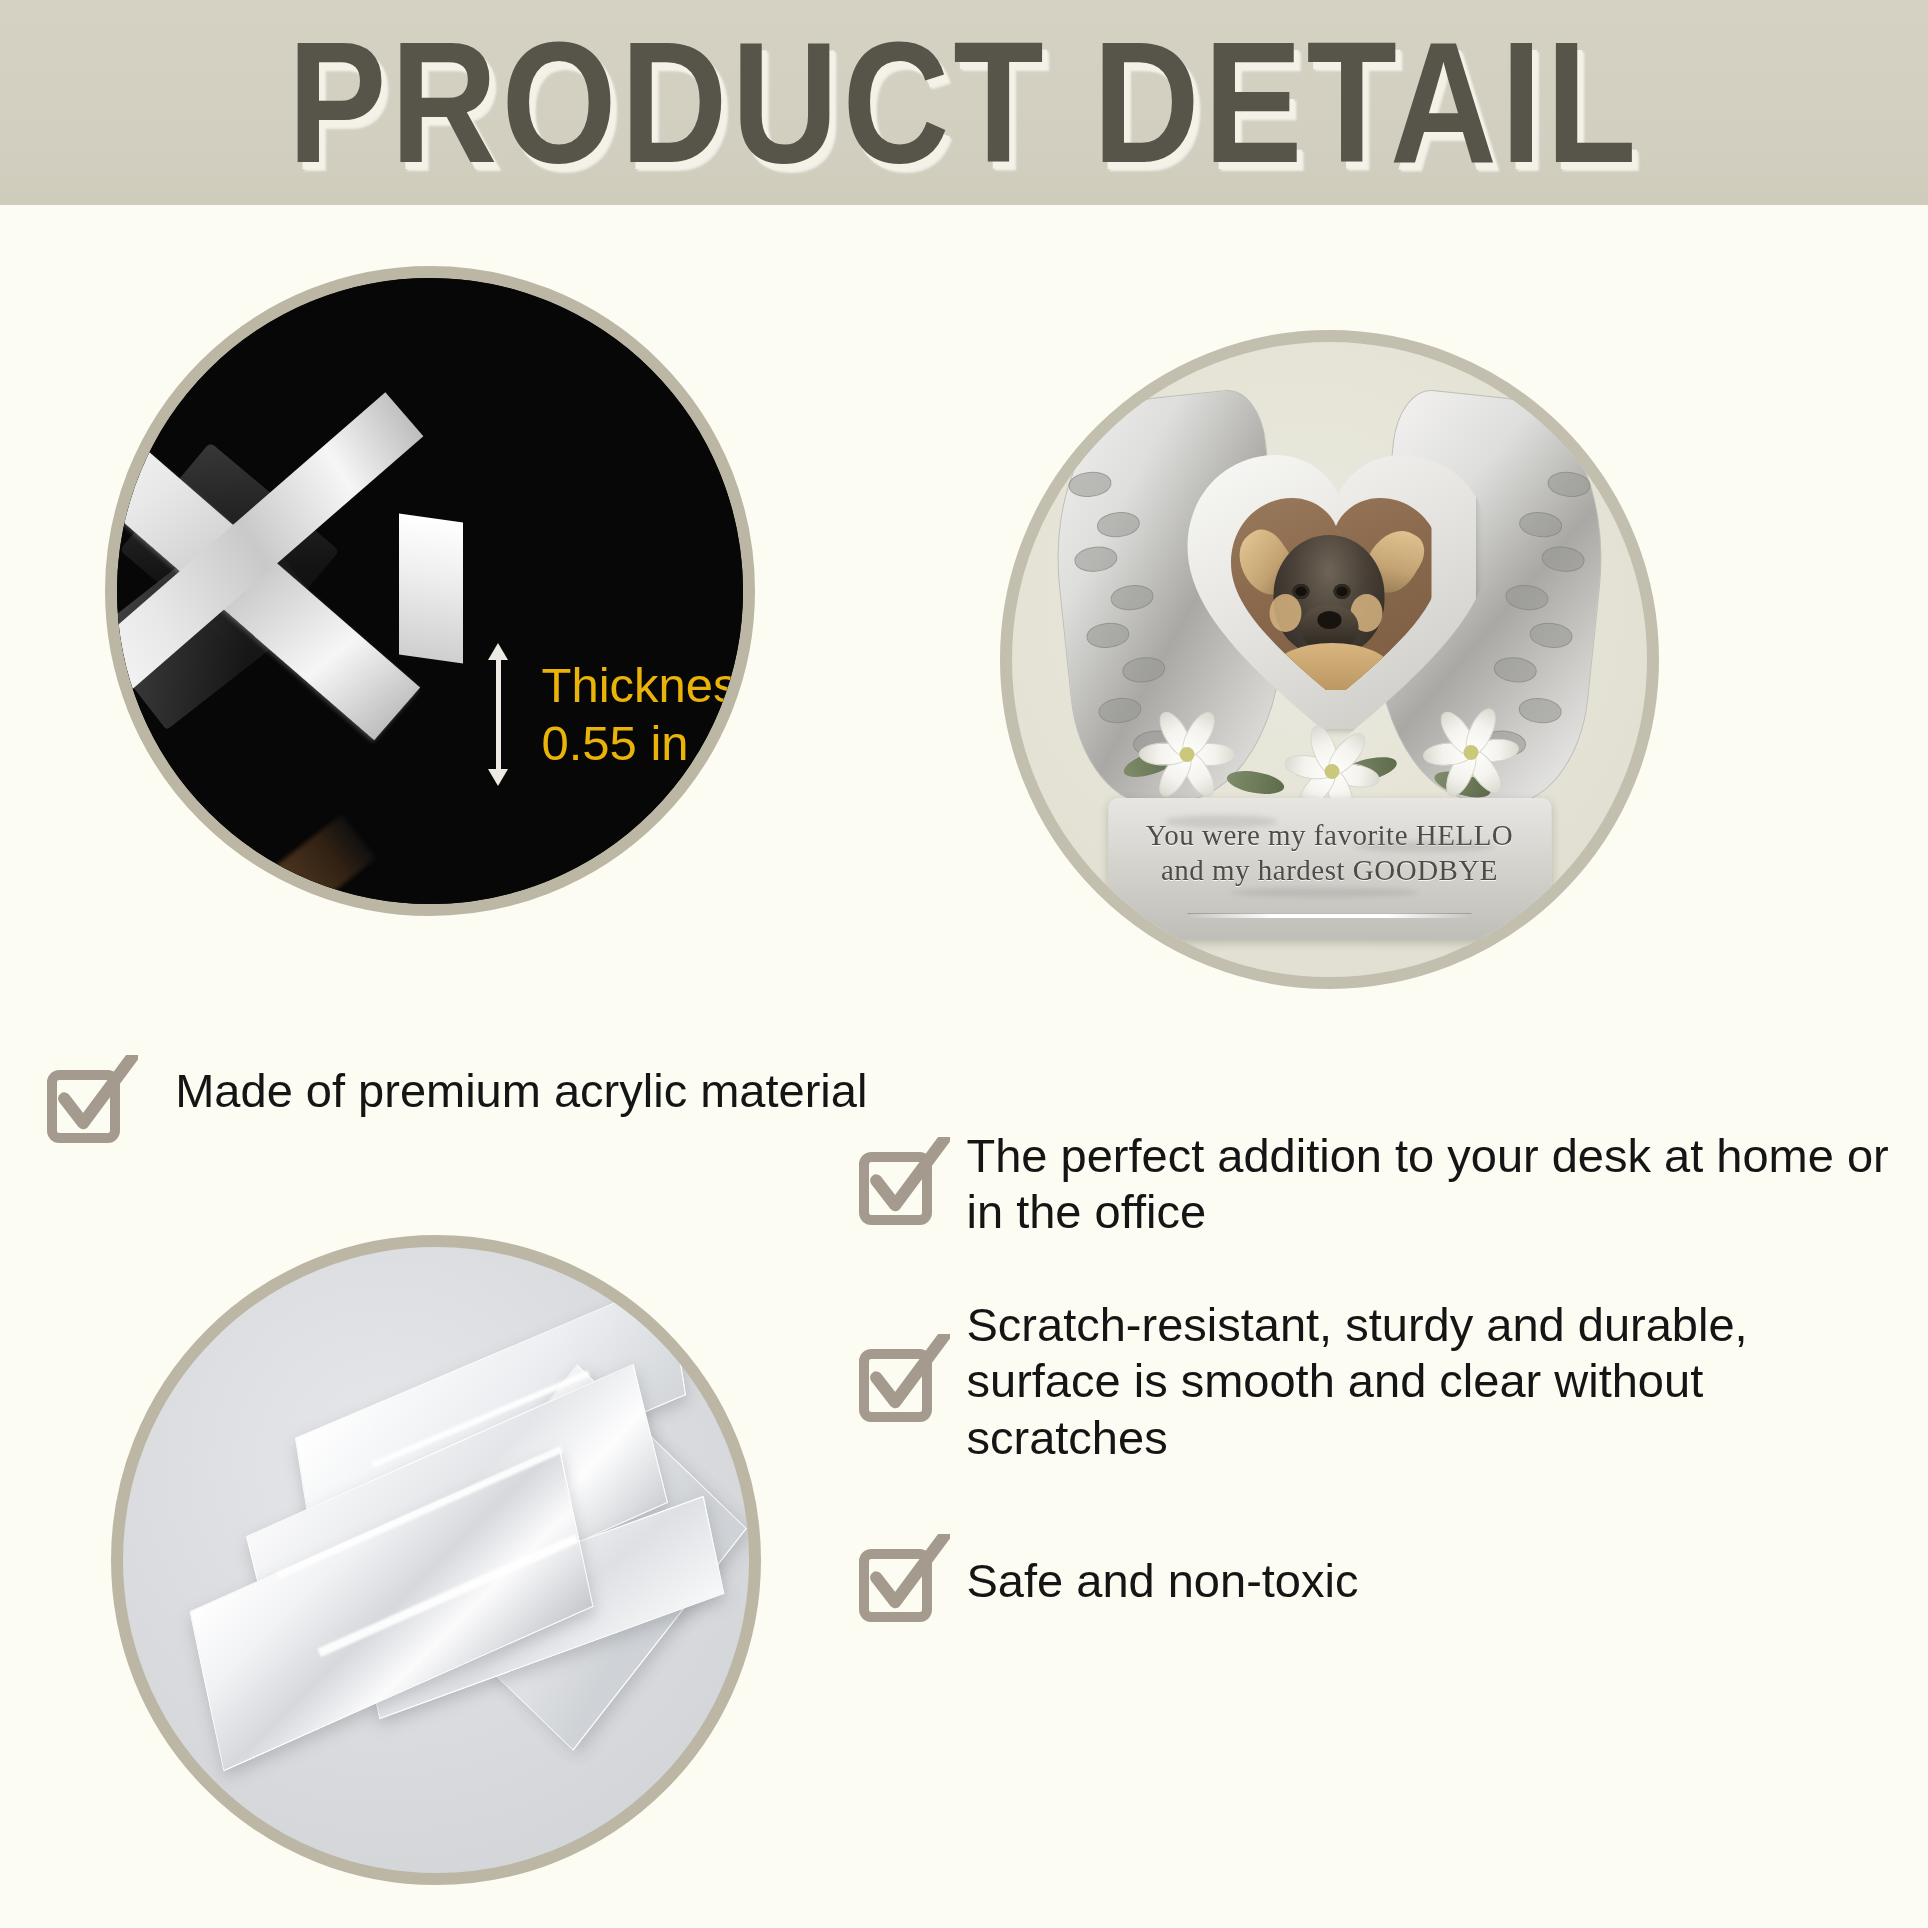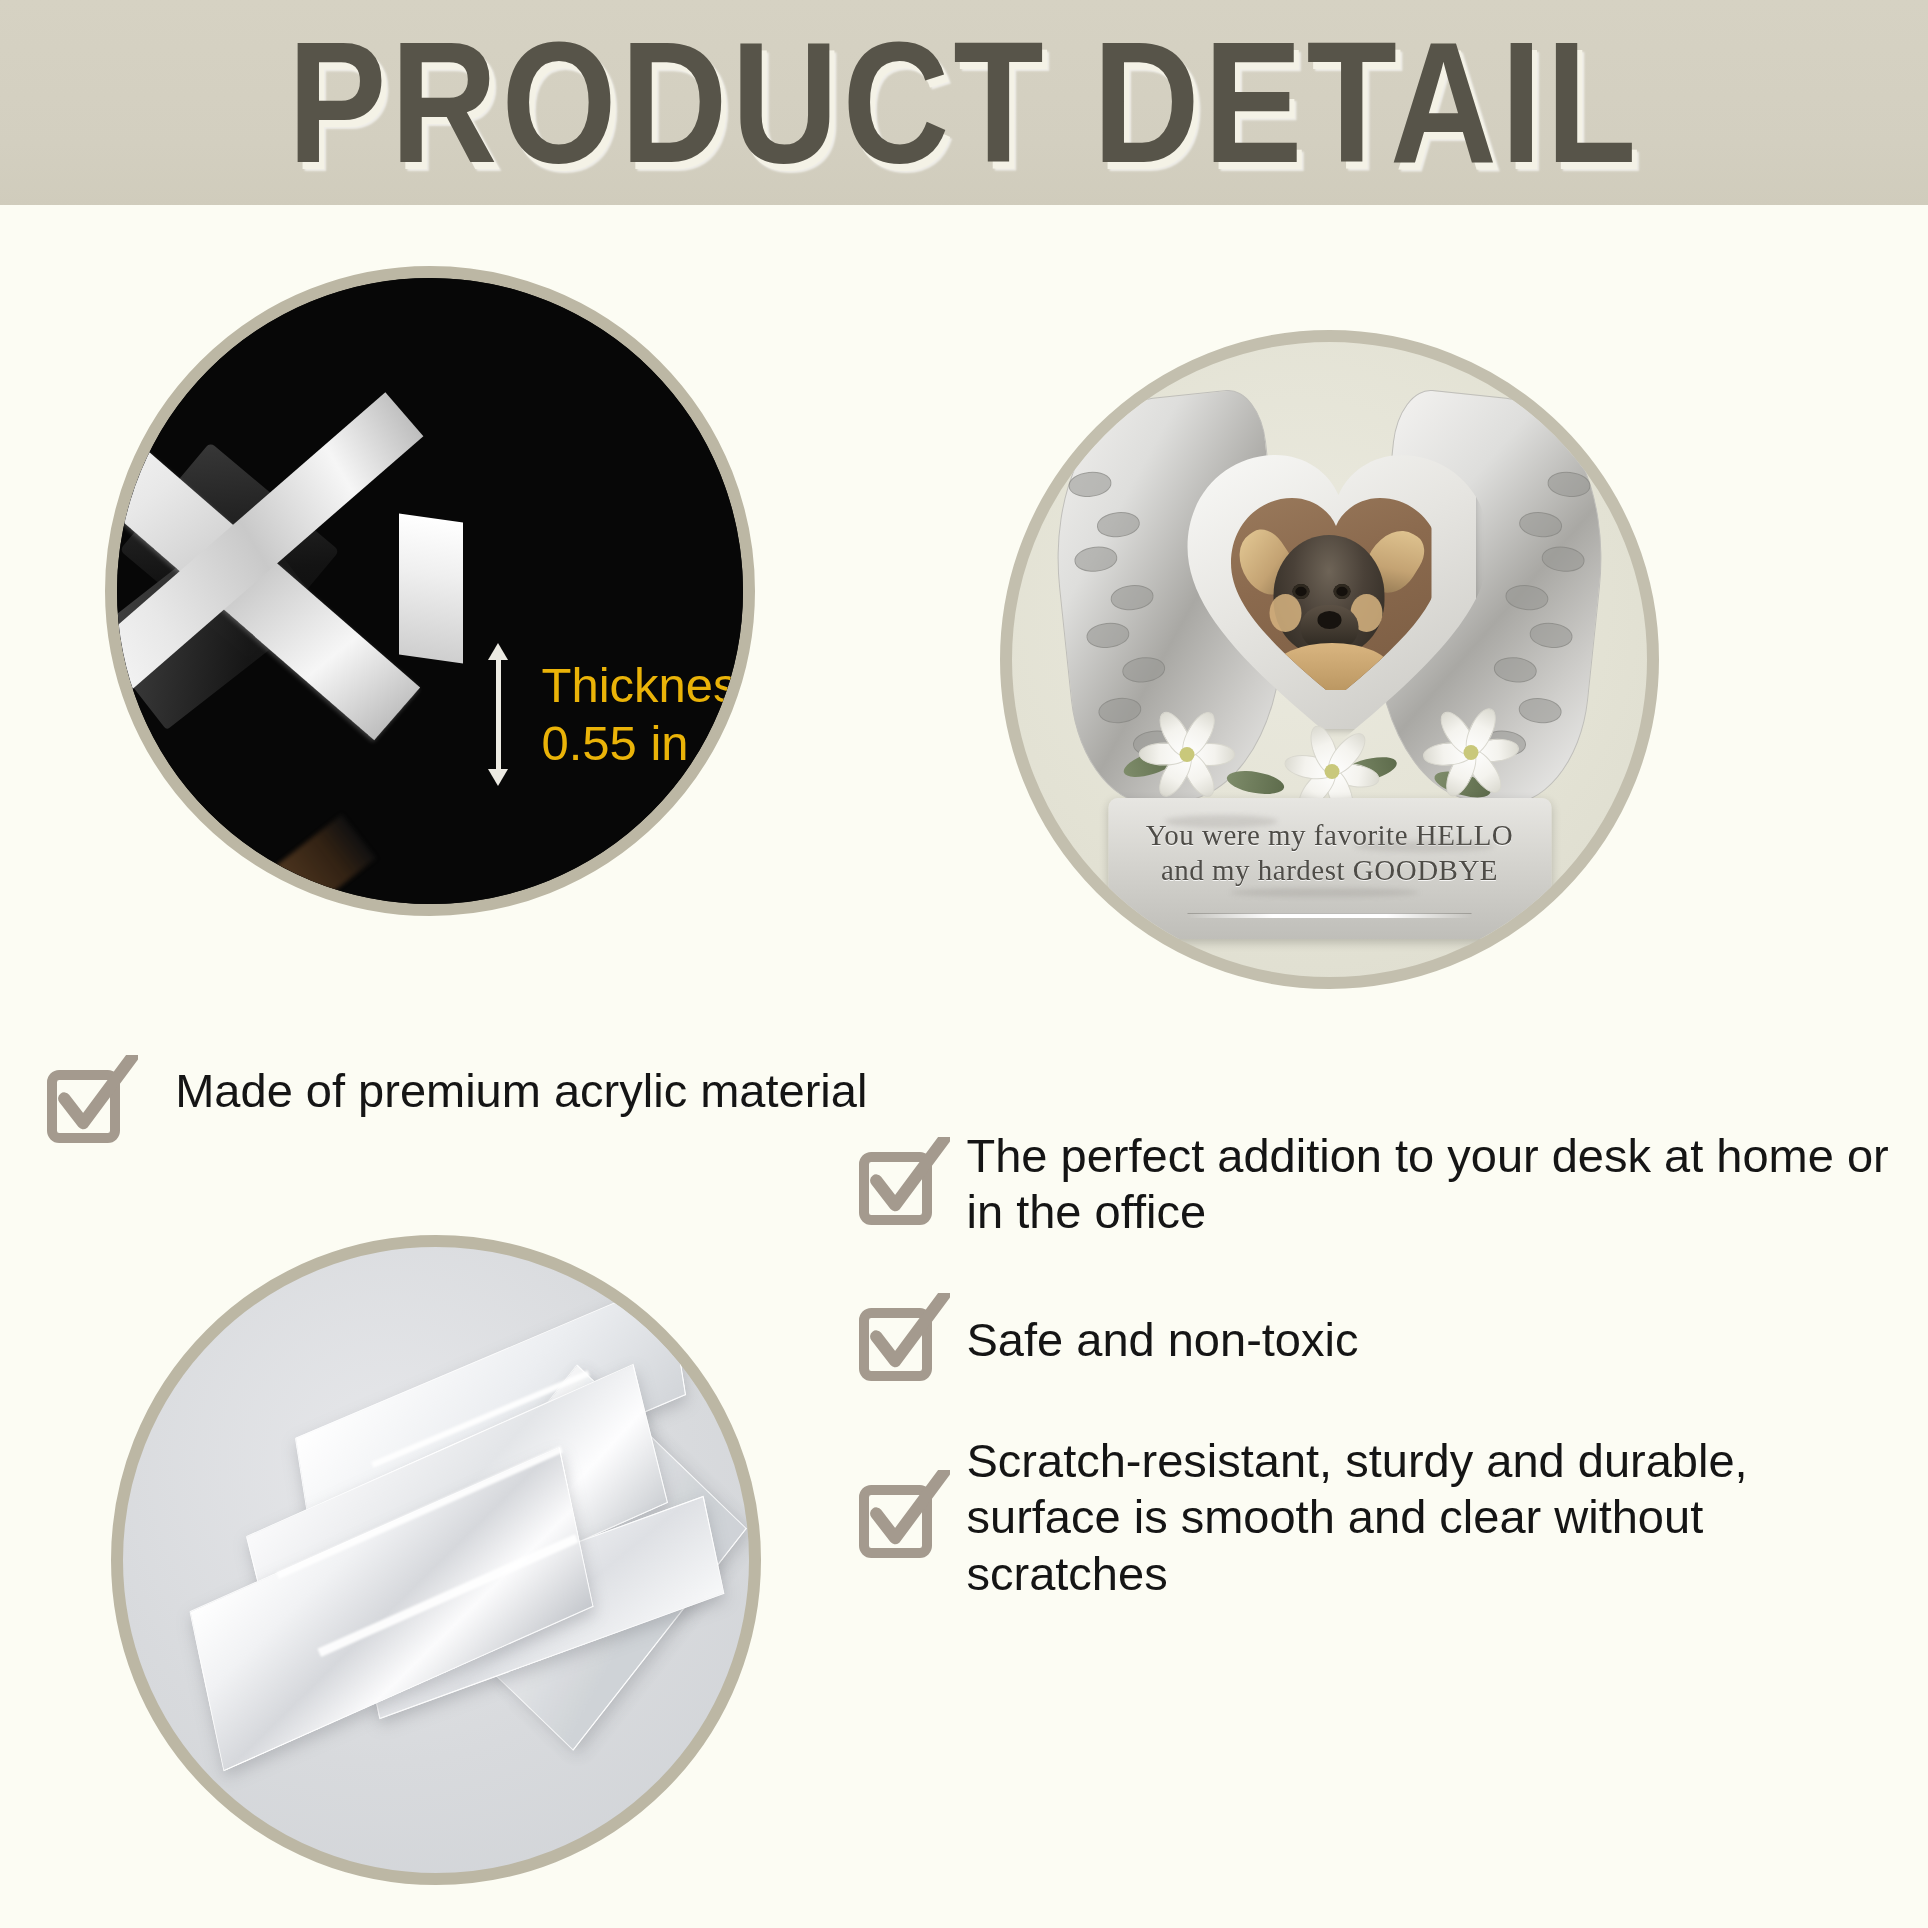--- a/index.html
+++ b/index.html
@@ -446,38 +446,38 @@
       <div class="tick">
         <svg width="87" height="87" viewBox="0 0 92 92" aria-hidden="true">
           <path d="M14 46 L34 72 L86 2" fill="none" stroke="#A49A8E" stroke-width="13" stroke-linecap="round" stroke-linejoin="round"></path>
         </svg>
       </div>
     </div>
     <div class="txt">The perfect addition to your desk at home or in the office</div>
   </div>
 
 
+  <div class="feature-row r3">
+    <div class="check-icon">
+      <div class="box"></div>
+      <div class="tick">
+        <svg width="87" height="87" viewBox="0 0 92 92" aria-hidden="true">
+          <path d="M14 46 L34 72 L86 2" fill="none" stroke="#A49A8E" stroke-width="13" stroke-linecap="round" stroke-linejoin="round"></path>
+        </svg>
+      </div>
+    </div>
+    <div class="txt">Scratch-resistant, sturdy and durable, surface is smooth and clear without scratches</div>
+  </div>
+
   <div class="feature-row r4">
     <div class="check-icon">
       <div class="box"></div>
       <div class="tick">
         <svg width="87" height="87" viewBox="0 0 92 92" aria-hidden="true">
           <path d="M14 46 L34 72 L86 2" fill="none" stroke="#A49A8E" stroke-width="13" stroke-linecap="round" stroke-linejoin="round"></path>
         </svg>
       </div>
     </div>
     <div class="txt">Safe and non-toxic</div>
   </div>
 
-  <div class="feature-row r3">
-    <div class="check-icon">
-      <div class="box"></div>
-      <div class="tick">
-        <svg width="87" height="87" viewBox="0 0 92 92" aria-hidden="true">
-          <path d="M14 46 L34 72 L86 2" fill="none" stroke="#A49A8E" stroke-width="13" stroke-linecap="round" stroke-linejoin="round"></path>
-        </svg>
-      </div>
-    </div>
-    <div class="txt">Scratch-resistant, sturdy and durable, surface is smooth and clear without scratches</div>
-  </div>
-
 </div>
 
 
 </body></html>

